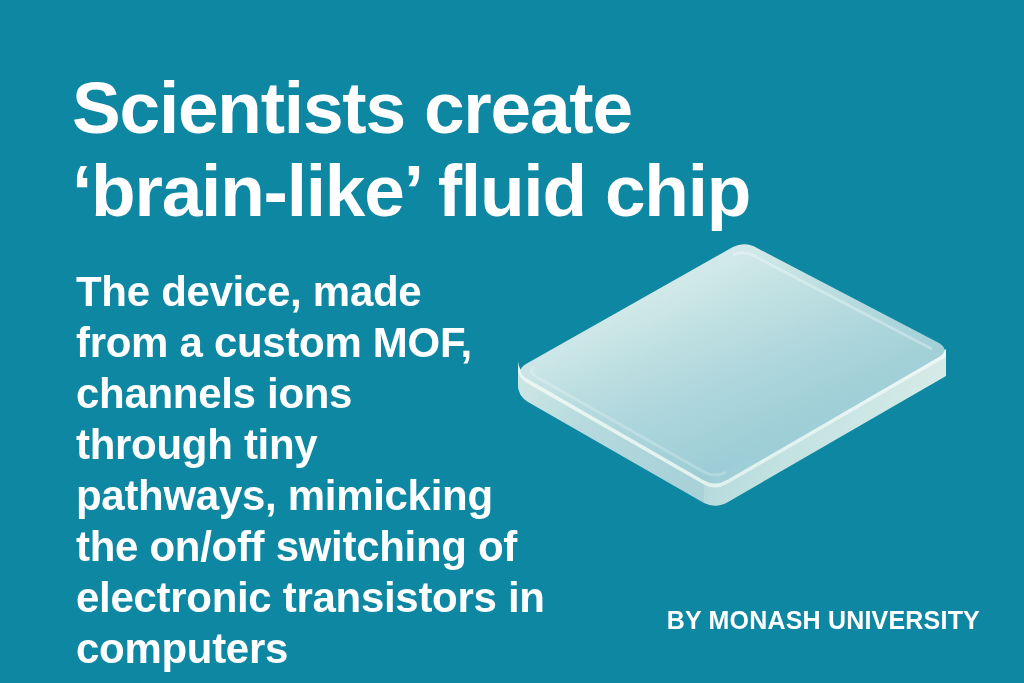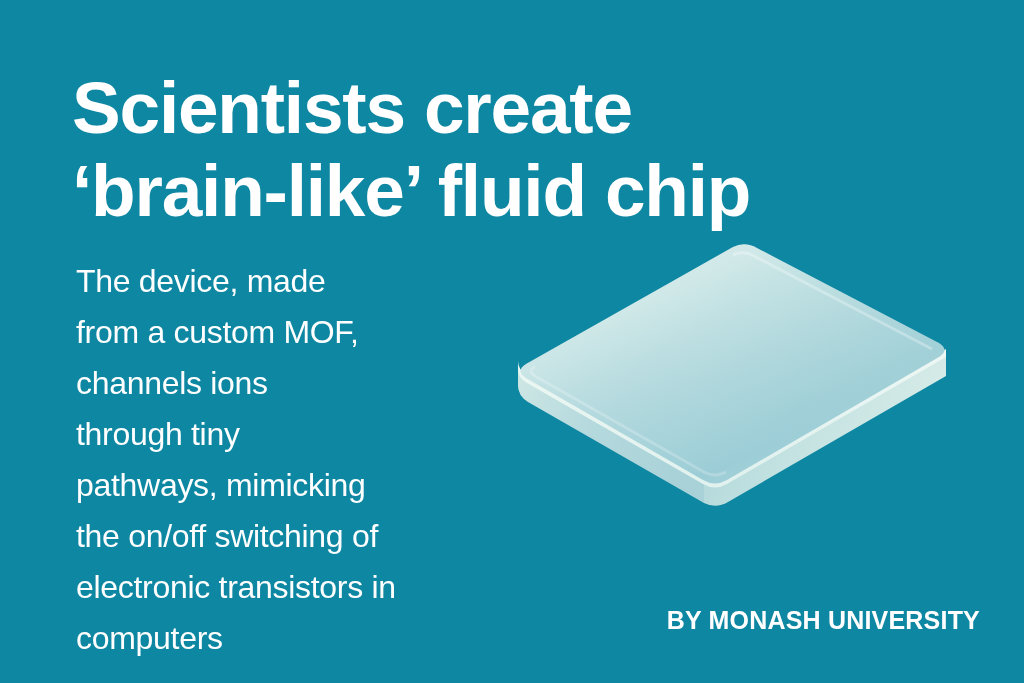--- a/index.html
+++ b/index.html
@@ -33,22 +33,22 @@
     margin-top: 44px;
   }
 
   
   #body-copy {
     position: absolute;
     left: 76px;
     top: 224px;
     width: 530px;
     color: #ffffff;
-    font-weight: normal;
-    font-size: 32px;
+    font-weight: bold;
+    font-size: 42px;
     line-height: 51px;
     letter-spacing: -0.3px;
     white-space: pre-line;
   }
 
   
   #byline {
     position: absolute;
     right: 44px;
     top: 606px;

